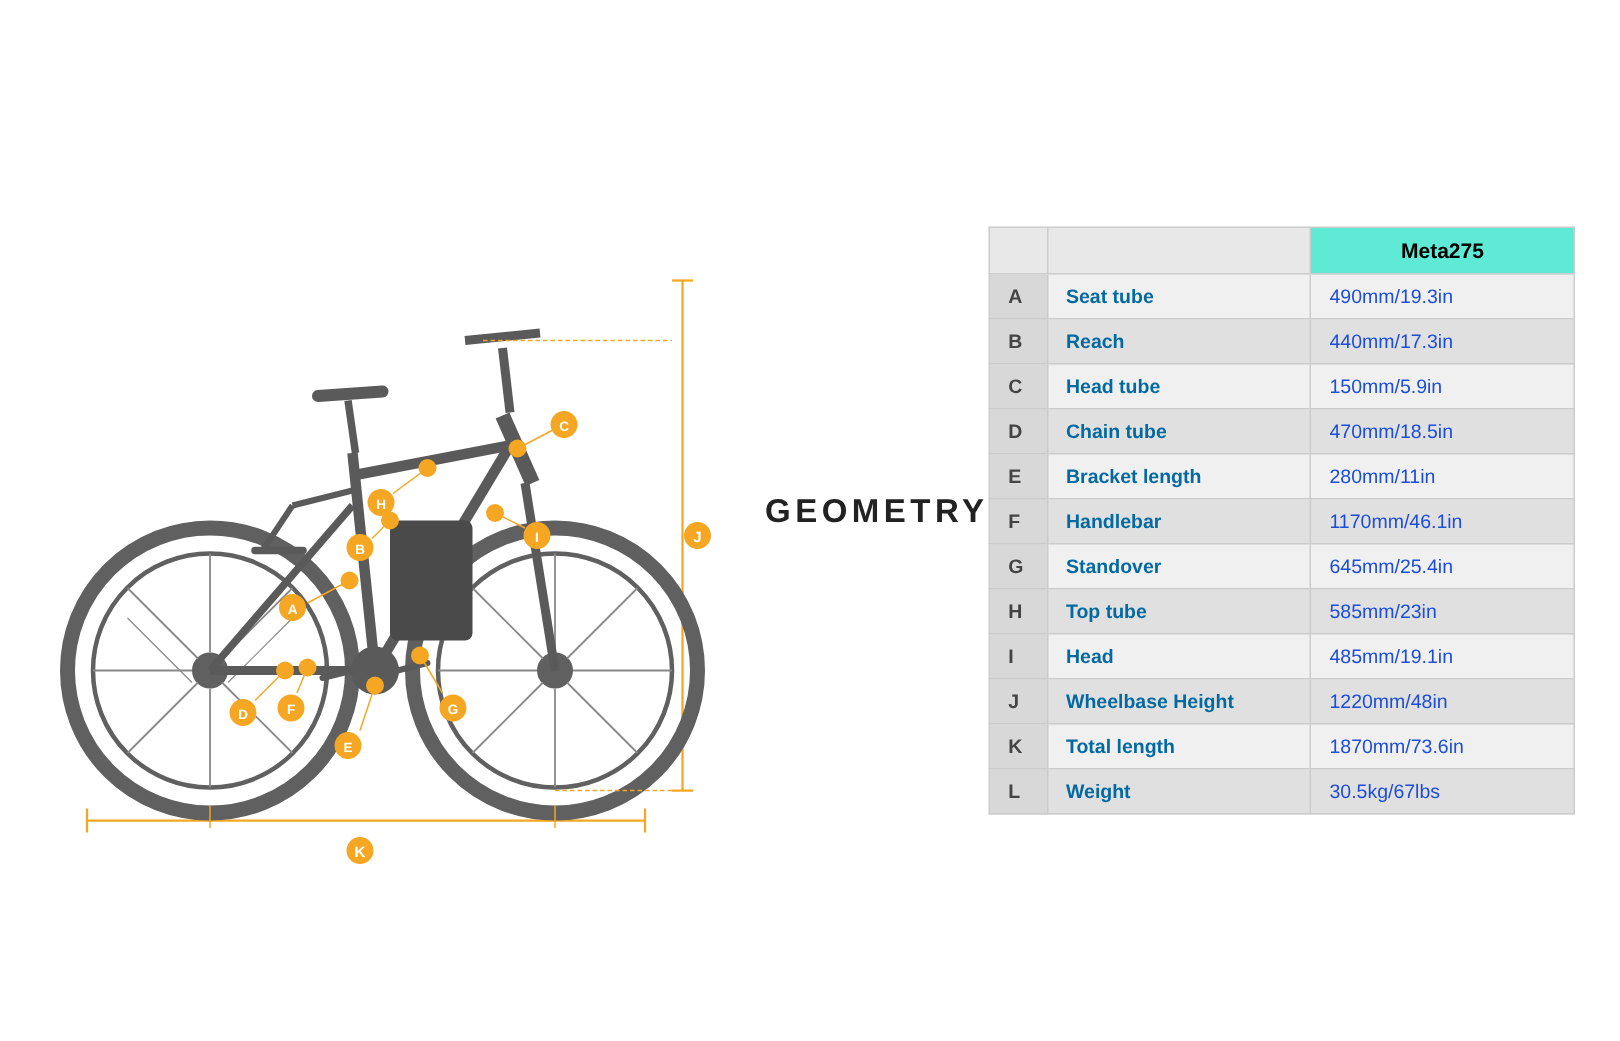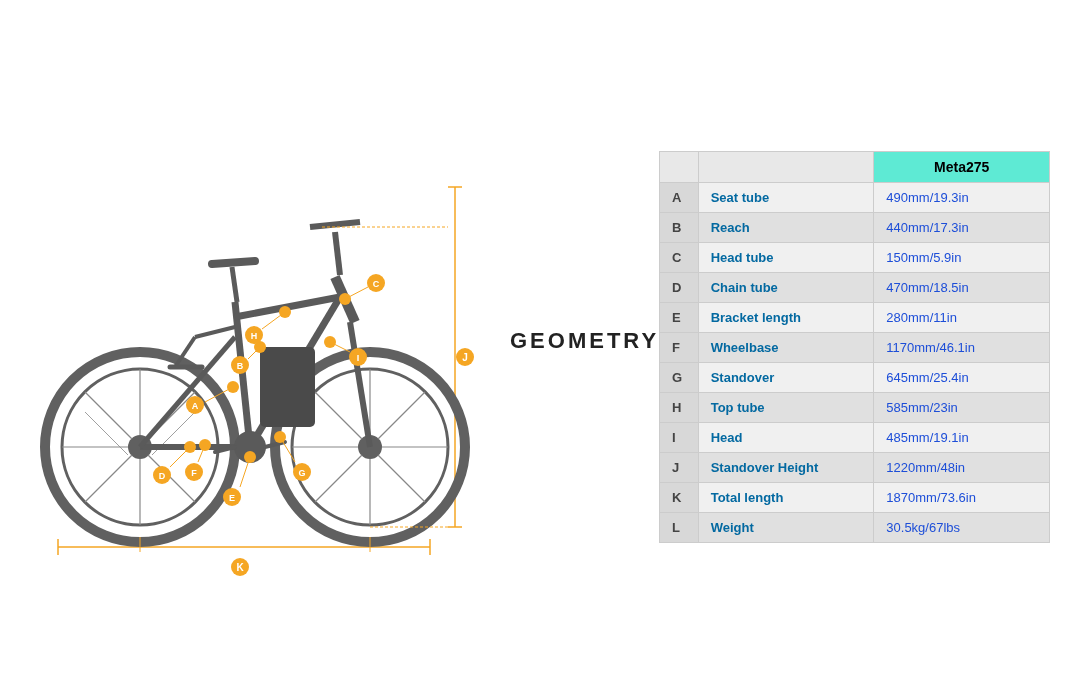--- a/index.html
+++ b/index.html
@@ -267,41 +267,41 @@
     <td class="col-name">Chain tube</td>
     <td class="col-value">470mm/18.5in</td>
   </tr>
           <tr>
     <td class="col-letter">E</td>
     <td class="col-name">Bracket length</td>
     <td class="col-value">280mm/11in</td>
   </tr>
           <tr>
     <td class="col-letter">F</td>
-    <td class="col-name">Wheelbase</td>
+    <td class="col-name">Handlebar</td>
     <td class="col-value">1170mm/46.1in</td>
   </tr>
           <tr>
     <td class="col-letter">G</td>
     <td class="col-name">Standover</td>
     <td class="col-value">645mm/25.4in</td>
   </tr>
           <tr>
     <td class="col-letter">H</td>
     <td class="col-name">Top tube</td>
     <td class="col-value">585mm/23in</td>
   </tr>
           <tr>
     <td class="col-letter">I</td>
     <td class="col-name">Head</td>
     <td class="col-value">485mm/19.1in</td>
   </tr>
           <tr>
     <td class="col-letter">J</td>
-    <td class="col-name">Standover Height</td>
+    <td class="col-name">Wheelbase Height</td>
     <td class="col-value">1220mm/48in</td>
   </tr>
           <tr>
     <td class="col-letter">K</td>
     <td class="col-name">Total length</td>
     <td class="col-value">1870mm/73.6in</td>
   </tr>
           <tr>
     <td class="col-letter">L</td>
     <td class="col-name">Weight</td>

